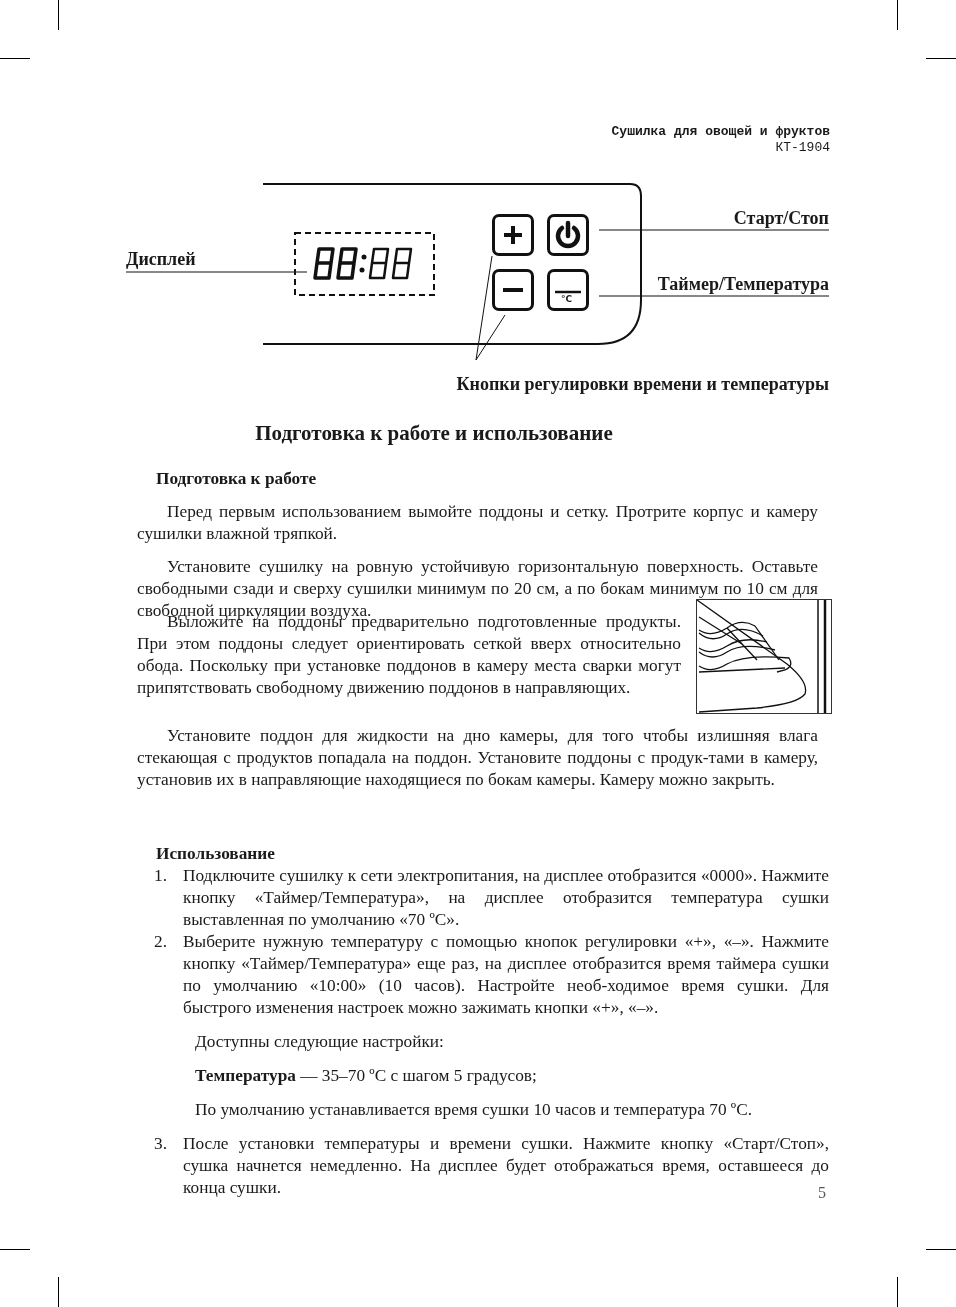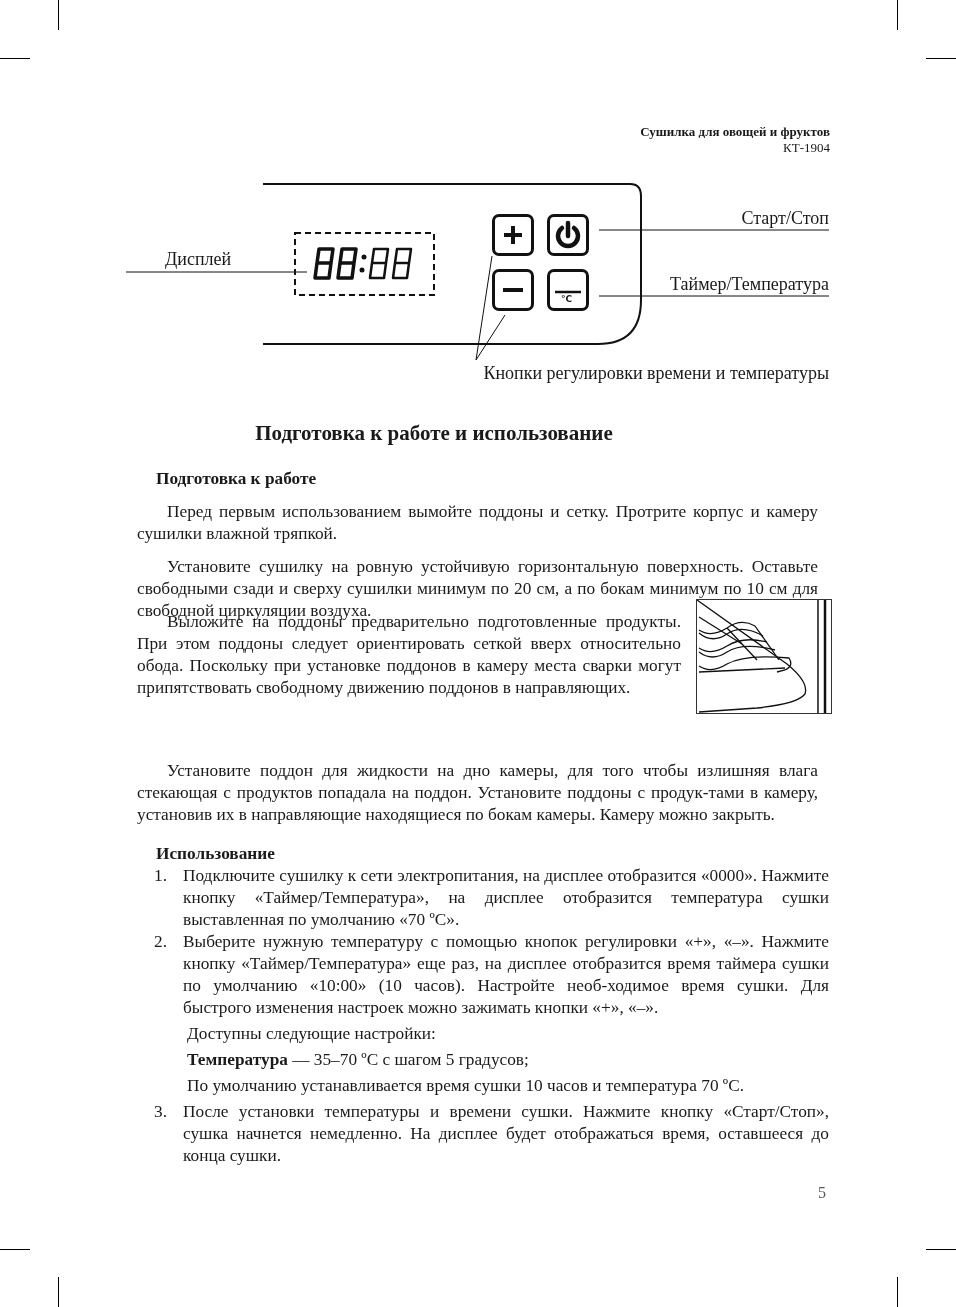--- a/index.html
+++ b/index.html
@@ -1,33 +1,33 @@
 <!DOCTYPE html>
 <html><head>
 <meta charset="utf-8">
 <style>
   html, body { margin:0; padding:0; background:#fff; }
   body { width:956px; height:1307px; position:relative; overflow:hidden;
          font-family:"Liberation Serif", serif; color:#1a1a1a; }
   .abs { position:absolute; }
   .crop { position:absolute; background:#000; }
-  .header { position:absolute; right:126px; top:124px; text-align:right; font-size:13px; line-height:16px; }
+  .header { position:absolute; right:126px; top:124px; text-align:right; font-size:13px; line-height:16px;font-family:Liberation Mono, monospace; }
   .header .t1 { font-weight:bold; }
   .diagram { position:absolute; left:0; top:0; width:956px; height:400px; }
-  .lbl { position:absolute; font-size:18px; line-height:20px; white-space:nowrap; }
+  .lbl { position:absolute; font-size:18px; line-height:20px; white-space:nowrap;font-weight:bold; }
   .section-title { position:absolute; left:0; width:868px; top:421px; text-align:center;
                    font-size:21px; font-weight:bold; }
   .body-block { position:absolute; left:126px; width:703px; font-size:17.3px; line-height:22px; text-align:justify;font-family:Liberation Serif, serif; }
   .para { text-indent:30px; margin:11px; text-align:justify; text-align-last:auto; }
   .subhead { font-weight:bold; padding-left:30px; margin:0; }
   .fig-tray { position:absolute; left:696px; top:599px; width:134px; height:113px; border:1px solid #333; }
   ol.steps { margin:0; padding:0; list-style:none; }
   ol.steps li { position:relative; padding-left:57px; text-align:justify; }
   ol.steps li .num { position:absolute; left:28px; top:0; }
-  .plain { margin:4px; padding-left:57px; text-align:left; }
+  .plain { margin:12px; padding-left:57px; text-align:left; }
   .plain b { font-weight:bold; }
   .page-num { position:absolute; left:818px; top:1184px; font-size:16px; color:#555; }
 </style>
 </head>
 <body>
 
 <div class="crop" style="left:58px;top:0;width:1px;height:30px;"></div>
 <div class="crop" style="left:0;top:58px;width:30px;height:1px;"></div>
 <div class="crop" style="left:897px;top:0;width:1px;height:30px;"></div>
 <div class="crop" style="left:926px;top:58px;width:30px;height:1px;"></div>
@@ -82,24 +82,24 @@
         <path d="M8 18 H28" stroke="#111" stroke-width="4"></path>
       </svg>
   </div>
   <div class="abs" style="left:547px;top:269px;width:42px;height:42px;border:3px solid #111;border-radius:7px;box-sizing:border-box;">
     <svg width="36" height="36" style="position:absolute;left:0;top:0">
         <path d="M5 20 H31" stroke="#111" stroke-width="2.5"></path>
       </svg>
     <span style="position:absolute;left:11px;top:22px;font-family:'DejaVu Sans',sans-serif;font-size:9px;font-weight:bold;">°C</span>
   </div>
 
-  <div class="lbl" style="left:126px;top:249px;margin-left:39px;">Дисплей</div>
+  <div class="lbl" style="left:126px;top:249px;">Дисплей</div>
   <div class="lbl" style="right:127px;top:208px;">Старт/Стоп</div>
   <div class="lbl" style="right:127px;top:274px;margin-left:20px;">Таймер/Температура</div>
-  <div class="lbl" style="right:127px;top:363px;">Кнопки регулировки времени и температуры</div>
+  <div class="lbl" style="right:127px;top:374px;">Кнопки регулировки времени и температуры</div>
 </div>
 
 <div class="section-title">Подготовка к работе и использование</div>
 
 <div class="body-block" style="top:468px;">
   <p class="subhead">Подготовка к работе</p>
   <p class="para">Перед первым использованием вымойте поддоны и сетку. Протрите корпус и камеру сушилки влажной тряпкой.</p>
   <p class="para">Установите сушилку на ровную устойчивую горизонтальную поверхность. Оставьте свободными сзади и сверху сушилки минимум по 20 см, а по бокам минимум по 10 см для свободной циркуляции воздуха.</p>
 </div>
 <div class="body-block" style="top:600px;width:566px;">
@@ -117,21 +117,21 @@
       <path d="M2 52 Q15 62 30 52 Q46 42 78 50"></path>
       <path d="M2 66 Q14 74 30 64 Q48 54 92 58 Q97 66 88 70 L80 72"></path>
       <path d="M2 72 L88 68"></path>
       <path d="M30 28 L60 60 M58 26 L82 60"></path>
       <line x1="121" y1="0" x2="121" y2="113" stroke-width="1.5"></line>
       <line x1="128" y1="0" x2="128" y2="113" stroke-width="2.5"></line>
     </g>
   </svg>
 </div>
 
-<div class="body-block" style="top:749px;">
+<div class="body-block" style="top:714px;">
   <p class="para">Установите поддон для жидкости на дно камеры, для того чтобы излишняя влага стекающая с продуктов попадала на поддон. Установите поддоны с продук-тами в камеру, установив их в направляющие находящиеся по бокам камеры. Камеру можно закрыть.</p>
 </div>
 
 <div class="body-block" style="top:843px;">
   <p class="subhead">Использование</p>
   <ol class="steps">
     <li>
       <span class="num">1.</span>
       <span>Подключите сушилку к сети электропитания, на дисплее отобразится «0000». Нажмите кнопку «Таймер/Температура», на дисплее отобразится температура сушки выставленная по умолчанию «70 ºС».</span>
     </li>

